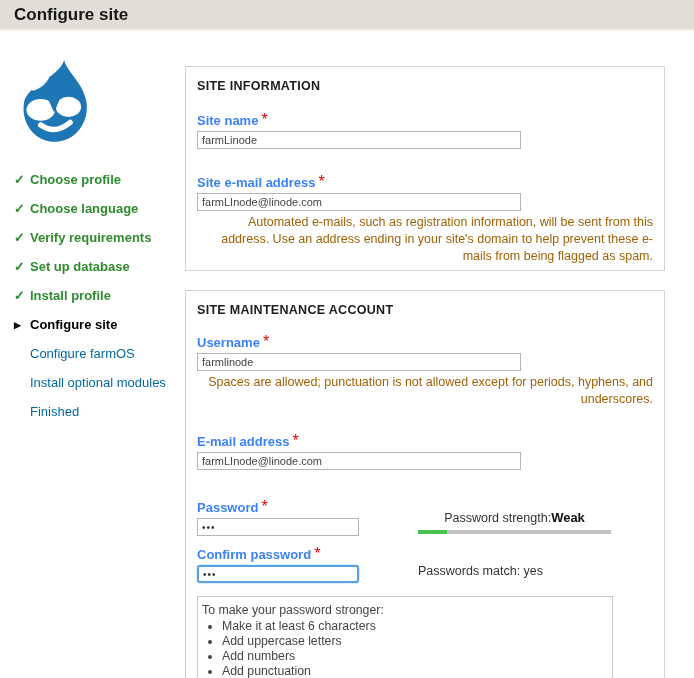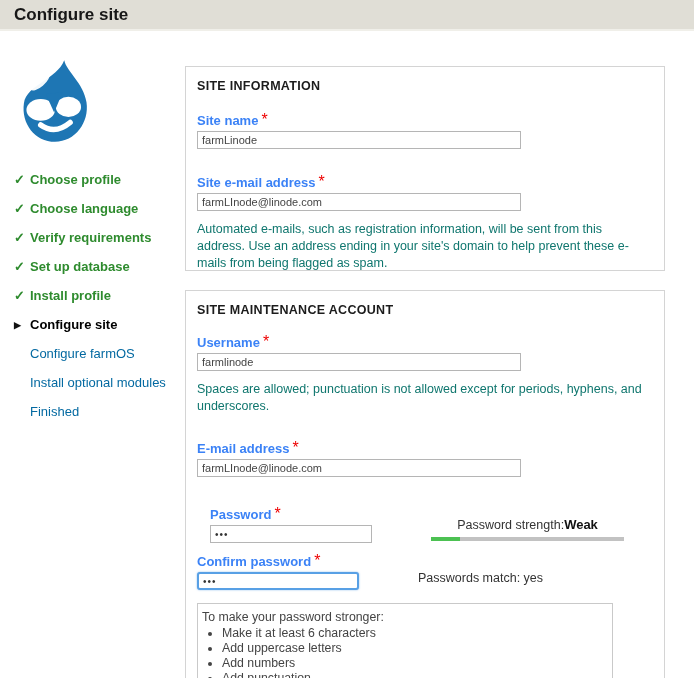--- a/index.html
+++ b/index.html
@@ -53,26 +53,26 @@
     border: 1px solid #b5b5b5; background: #fff; border-radius: 0;
     font-family: "Liberation Sans", sans-serif; font-size: 11px; color: #444;
     padding: 1px 4px; outline: none;
   }
   .input.short { width: 162px; }
   .input.focused {
     border: 2px solid #58a0e5; border-radius: 3px;
     box-shadow: 0 0 2px rgba(88,160,229,0.7);
   }
   .input.pw { font-size: 10px; letter-spacing: 1px; color: #333; }
-  .description { font-size: 12.5px; color: #0f766e; line-height: 17px; margin-top: 10px; }
+  .description { font-size: 12.5px; color: #a16207; line-height: 17px; margin-top: 3px; text-align: right; }
 
   .mt18 { margin-top: 18px; }
   .mt16 { margin-top: 16px; }
   .mt24 { margin-top: 24px; }
-  .mt28 { margin-top: 28px; margin-left: 13px; }
+  .mt28 { margin-top: 28px; }
 
   
   .pw-row { position: relative; }
   .pw-right { position: absolute; left: 221px; top: 12px; width: 193px; }
   .strength-titles { display: flex; justify-content: center; align-items: baseline; }
   .strength-label { font-size: 12.5px; color: #333; }
   .strength-level { font-size: 13px; font-weight: 700; color: #111; }
   .strength-track { margin-top: 5px; width: 100%; height: 4px; background: #c2c2c2; }
   .strength-bar { height: 4px; background: #4cc152; width: 0; }
   .match-text { position: absolute; left: 221px; top: 19px; font-size: 12.5px; color: #333; white-space: nowrap; }

